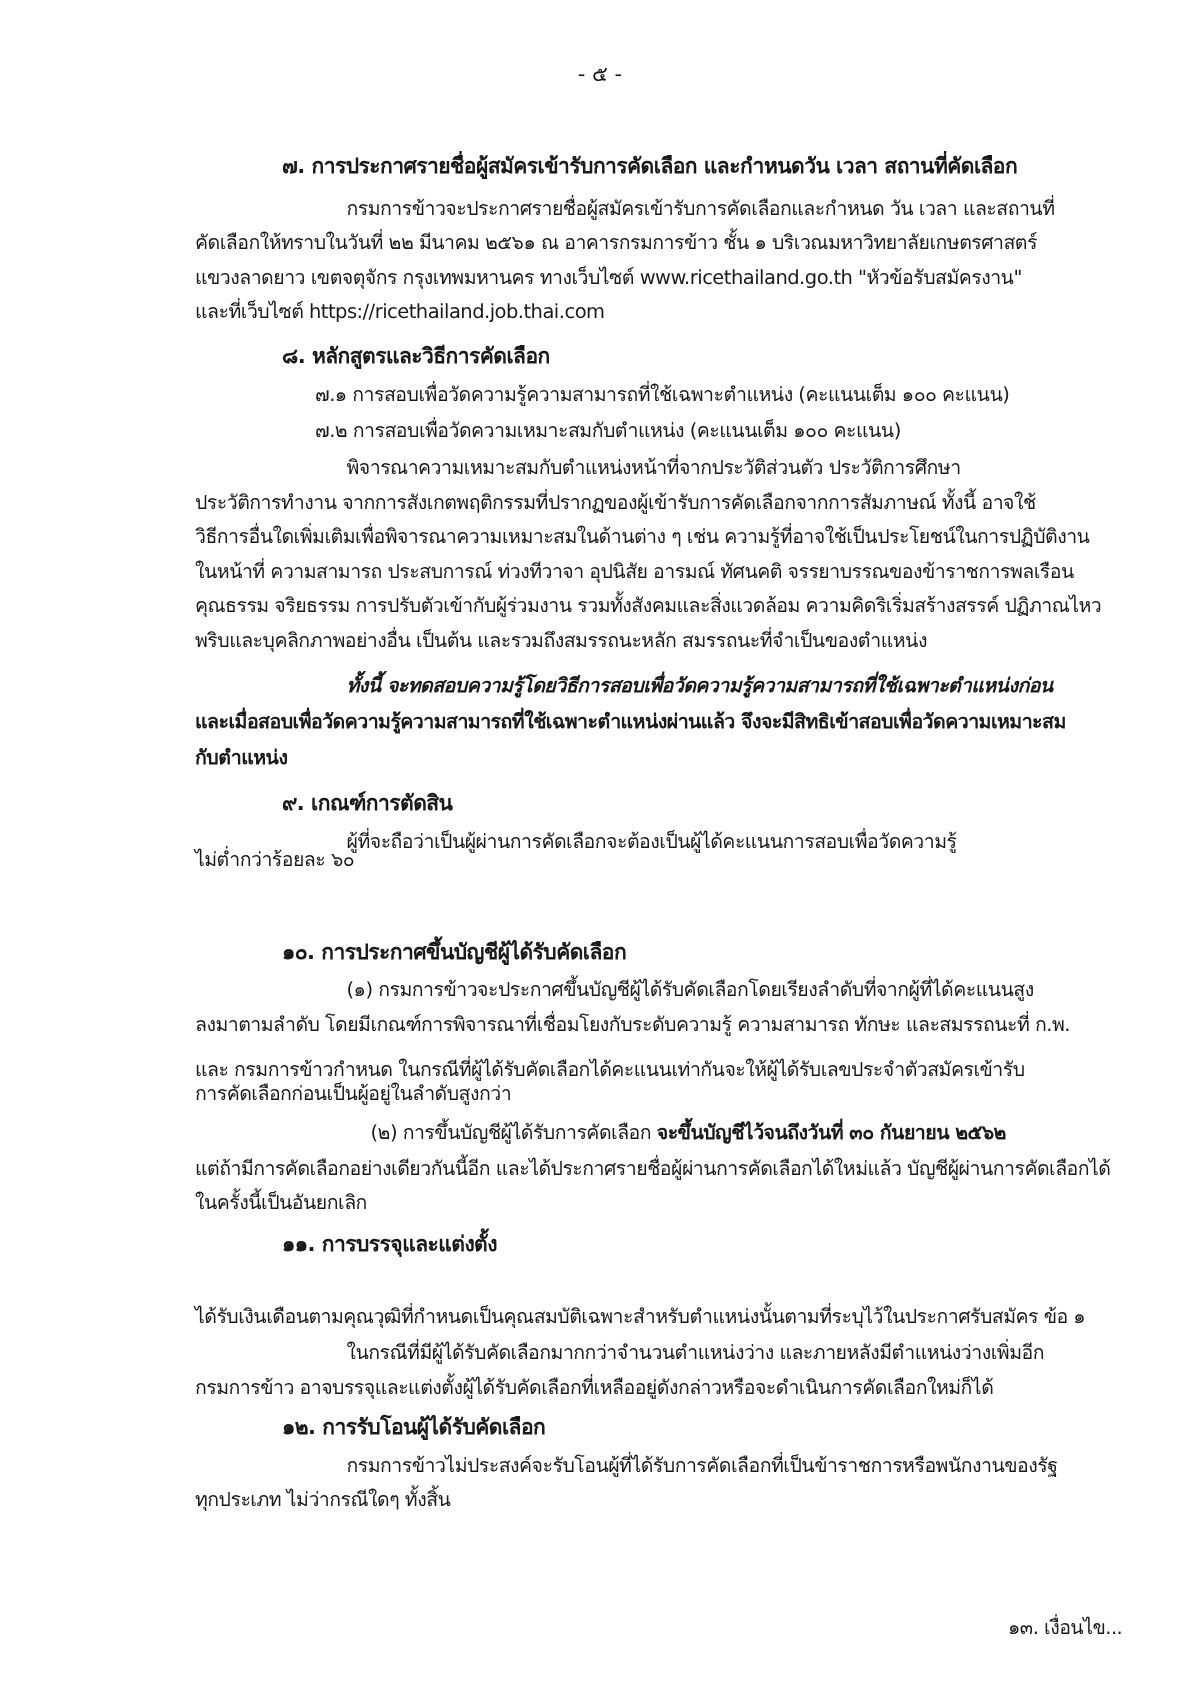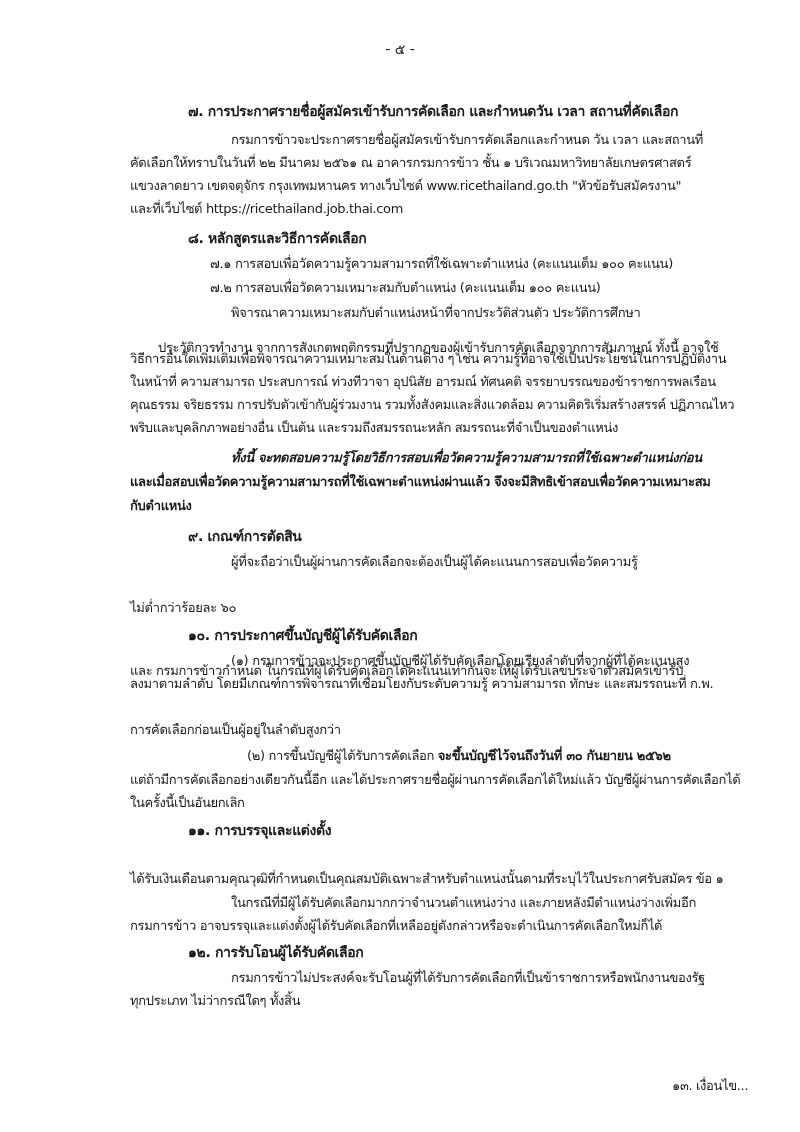--- a/index.html
+++ b/index.html
@@ -23,37 +23,37 @@
   <div class="line h" style="left:188px;top:101px;">๗.   การประกาศรายชื่อผู้สมัครเข้ารับการคัดเลือก และกำหนดวัน เวลา สถานที่คัดเลือก</div>
   <div class="line" style="left:231px;top:130px;">กรมการข้าวจะประกาศรายชื่อผู้สมัครเข้ารับการคัดเลือกและกำหนด วัน เวลา และสถานที่</div>
   <div class="line" style="left:130px;top:153px;">คัดเลือกให้ทราบในวันที่ ๒๒ มีนาคม ๒๕๖๑ ณ อาคารกรมการข้าว ชั้น ๑  บริเวณมหาวิทยาลัยเกษตรศาสตร์</div>
   <div class="line" style="left:130px;top:176px;">แขวงลาดยาว เขตจตุจักร กรุงเทพมหานคร ทางเว็บไซต์ www.ricethailand.go.th  "หัวข้อรับสมัครงาน"</div>
   <div class="line" style="left:130px;top:199px;">และที่เว็บไซต์ https://ricethailand.job.thai.com</div>
 
   <div class="line h" style="left:188px;top:228px;">๘.   หลักสูตรและวิธีการคัดเลือก</div>
   <div class="line" style="left:210px;top:254px;">๗.๑ การสอบเพื่อวัดความรู้ความสามารถที่ใช้เฉพาะตำแหน่ง (คะแนนเต็ม ๑๐๐ คะแนน)</div>
   <div class="line" style="left:210px;top:278px;">๗.๒ การสอบเพื่อวัดความเหมาะสมกับตำแหน่ง (คะแนนเต็ม ๑๐๐ คะแนน)</div>
   <div class="line" style="left:231px;top:303px;">พิจารณาความเหมาะสมกับตำแหน่งหน้าที่จากประวัติส่วนตัว ประวัติการศึกษา</div>
-  <div class="line" style="left:130px;top:338px;margin-left:28px;">ประวัติการทำงาน จากการสังเกตพฤติกรรมที่ปรากฏของผู้เข้ารับการคัดเลือกจากการสัมภาษณ์ ทั้งนี้ อาจใช้</div>
+  <div class="line" style="left:130px;top:326px;">ประวัติการทำงาน จากการสังเกตพฤติกรรมที่ปรากฏของผู้เข้ารับการคัดเลือกจากการสัมภาษณ์ ทั้งนี้ อาจใช้</div>
   <div class="line" style="left:130px;top:349px;">วิธีการอื่นใดเพิ่มเติมเพื่อพิจารณาความเหมาะสมในด้านต่าง ๆ เช่น ความรู้ที่อาจใช้เป็นประโยชน์ในการปฏิบัติงาน</div>
   <div class="line" style="left:130px;top:372px;">ในหน้าที่ ความสามารถ ประสบการณ์ ท่วงทีวาจา อุปนิสัย อารมณ์ ทัศนคติ จรรยาบรรณของข้าราชการพลเรือน</div>
   <div class="line" style="left:130px;top:395px;">คุณธรรม จริยธรรม การปรับตัวเข้ากับผู้ร่วมงาน รวมทั้งสังคมและสิ่งแวดล้อม ความคิดริเริ่มสร้างสรรค์ ปฏิภาณไหว</div>
   <div class="line" style="left:130px;top:418px;">พริบและบุคลิกภาพอย่างอื่น เป็นต้น และรวมถึงสมรรถนะหลัก สมรรถนะที่จำเป็นของตำแหน่ง</div>
   <div class="line b" style="left:231px;top:448px;font-style:italic;">ทั้งนี้ จะทดสอบความรู้โดยวิธีการสอบเพื่อวัดความรู้ความสามารถที่ใช้เฉพาะตำแหน่งก่อน</div>
   <div class="line b" style="left:130px;top:472px;">และเมื่อสอบเพื่อวัดความรู้ความสามารถที่ใช้เฉพาะตำแหน่งผ่านแล้ว จึงจะมีสิทธิเข้าสอบเพื่อวัดความเหมาะสม</div>
   <div class="line b" style="left:130px;top:496px;">กับตำแหน่ง</div>
 
   <div class="line h" style="left:188px;top:526px;">๙.   เกณฑ์การตัดสิน</div>
   <div class="line" style="left:231px;top:552px;">ผู้ที่จะถือว่าเป็นผู้ผ่านการคัดเลือกจะต้องเป็นผู้ได้คะแนนการสอบเพื่อวัดความรู้</div>
-  <div class="line" style="left:130px;top:598px;">ไม่ต่ำกว่าร้อยละ ๖๐</div>
+  <div class="line" style="left:130px;top:564px;">ไม่ต่ำกว่าร้อยละ ๖๐</div>
 
   <div class="line h" style="left:188px;top:625px;">๑๐. การประกาศขึ้นบัญชีผู้ได้รับคัดเลือก</div>
   <div class="line" style="left:231px;top:651px;">(๑) กรมการข้าวจะประกาศขึ้นบัญชีผู้ได้รับคัดเลือกโดยเรียงลำดับที่จากผู้ที่ได้คะแนนสูง</div>
   <div class="line" style="left:130px;top:674px;">ลงมาตามลำดับ โดยมีเกณฑ์การพิจารณาที่เชื่อมโยงกับระดับความรู้ ความสามารถ ทักษะ และสมรรถนะที่ ก.พ.</div>
-  <div class="line" style="left:130px;top:661px;">และ กรมการข้าวกำหนด ในกรณีที่ผู้ได้รับคัดเลือกได้คะแนนเท่ากันจะให้ผู้ได้รับเลขประจำตัวสมัครเข้ารับ</div>
+  <div class="line" style="left:130px;top:704px;">และ กรมการข้าวกำหนด ในกรณีที่ผู้ได้รับคัดเลือกได้คะแนนเท่ากันจะให้ผู้ได้รับเลขประจำตัวสมัครเข้ารับ</div>
   <div class="line" style="left:130px;top:720px;">การคัดเลือกก่อนเป็นผู้อยู่ในลำดับสูงกว่า</div>
   <div class="line" style="left:231px;top:746px;margin-left:16px;"><span>(๒) การขึ้นบัญชีผู้ได้รับการคัดเลือก </span><span class="b">จะขึ้นบัญชีไว้จนถึงวันที่ ๓๐ กันยายน ๒๕๖๒</span></div>
   <div class="line" style="left:130px;top:770px;">แต่ถ้ามีการคัดเลือกอย่างเดียวกันนี้อีก และได้ประกาศรายชื่อผู้ผ่านการคัดเลือกได้ใหม่แล้ว บัญชีผู้ผ่านการคัดเลือกได้</div>
   <div class="line" style="left:130px;top:793px;">ในครั้งนี้เป็นอันยกเลิก</div>
 
   <div class="line h" style="left:188px;top:820px;">๑๑. การบรรจุและแต่งตั้ง</div>
   <div class="line" style="left:130px;top:869px;">ได้รับเงินเดือนตามคุณวุฒิที่กำหนดเป็นคุณสมบัติเฉพาะสำหรับตำแหน่งนั้นตามที่ระบุไว้ในประกาศรับสมัคร ข้อ ๑</div>
   <div class="line" style="left:231px;top:893px;">ในกรณีที่มีผู้ได้รับคัดเลือกมากกว่าจำนวนตำแหน่งว่าง และภายหลังมีตำแหน่งว่างเพิ่มอีก</div>
   <div class="line" style="left:130px;top:916px;text-align:center;">กรมการข้าว อาจบรรจุและแต่งตั้งผู้ได้รับคัดเลือกที่เหลืออยู่ดังกล่าวหรือจะดำเนินการคัดเลือกใหม่ก็ได้</div>
 

